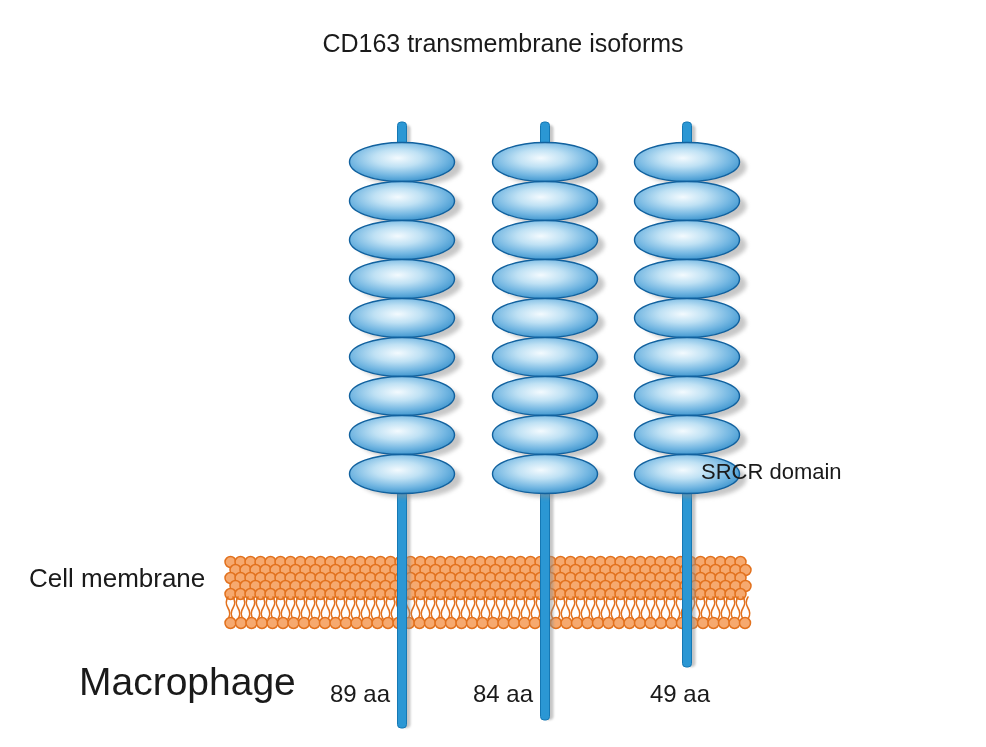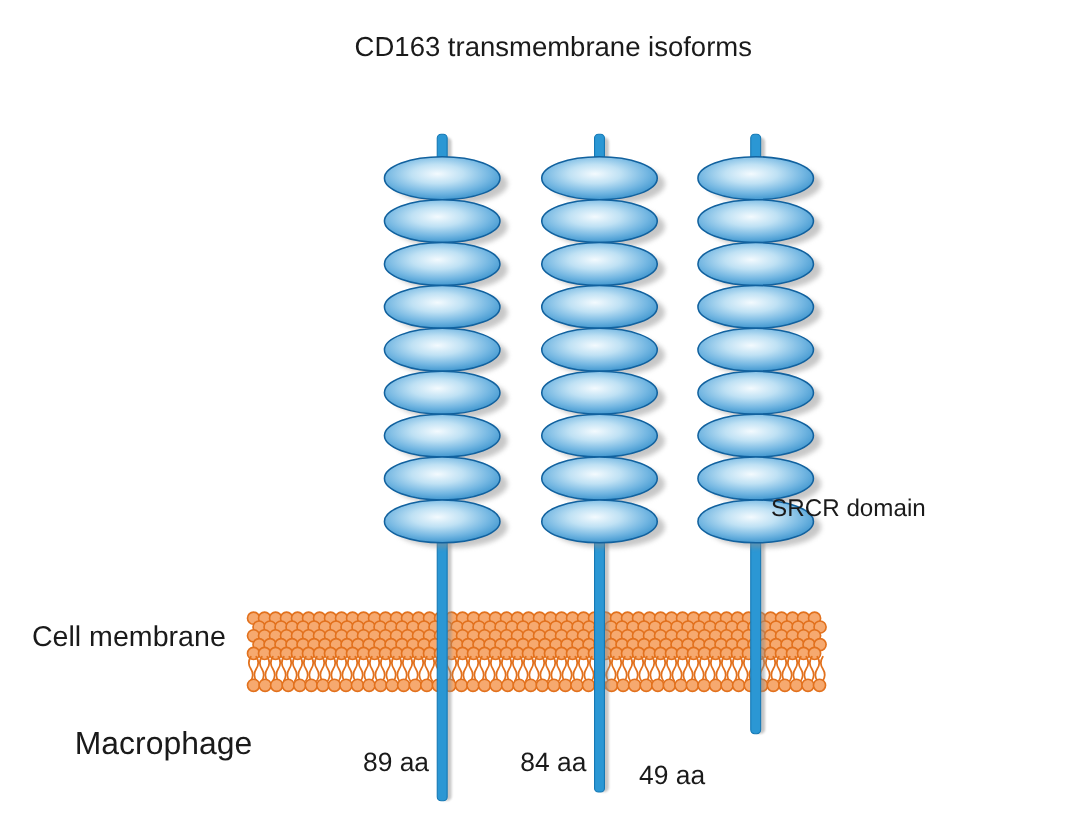--- a/index.html
+++ b/index.html
@@ -27,41 +27,41 @@
     line-height: 1.1;
   }
   .title-lbl {
     left: 503px;
     top: 30px;
     transform: translateX(-50%);
     font-size: 25px;
   }
   .srcr-lbl {
     left: 701px;
-    top: 450px;
+    top: 460px;
     font-size: 22px;
   }
   .cellmem-lbl {
     left: 29px;
     top: 564px;
     font-size: 26px;
     text-align: center;
   }
   .macrophage-lbl {
-    left: 68px;
+    left: 79px;
     top: 661px;
-    font-size: 29px;
+    font-size: 39px;
   }
   .aa-lbl {
     font-size: 24px;
     transform: translateX(-50%);
   }
   .aa1 { left: 360px; top: 681px; }
   .aa2 { left: 503px; top: 681px; }
-  .aa3 { left: 611px; top: 681px; margin-top: 12px; }
+  .aa3 { left: 680px; top: 681px; }
 </style>
 </head>
 <body>
 
 <div class="canvas">
 
   <svg id="diagram-svg" width="986" height="747" viewBox="0 0 986 747">
       <defs>
         <radialGradient id="gDomain" cx="46%" cy="40%" r="75%">
           <stop offset="0%" stop-color="#F3FAFE"></stop>

